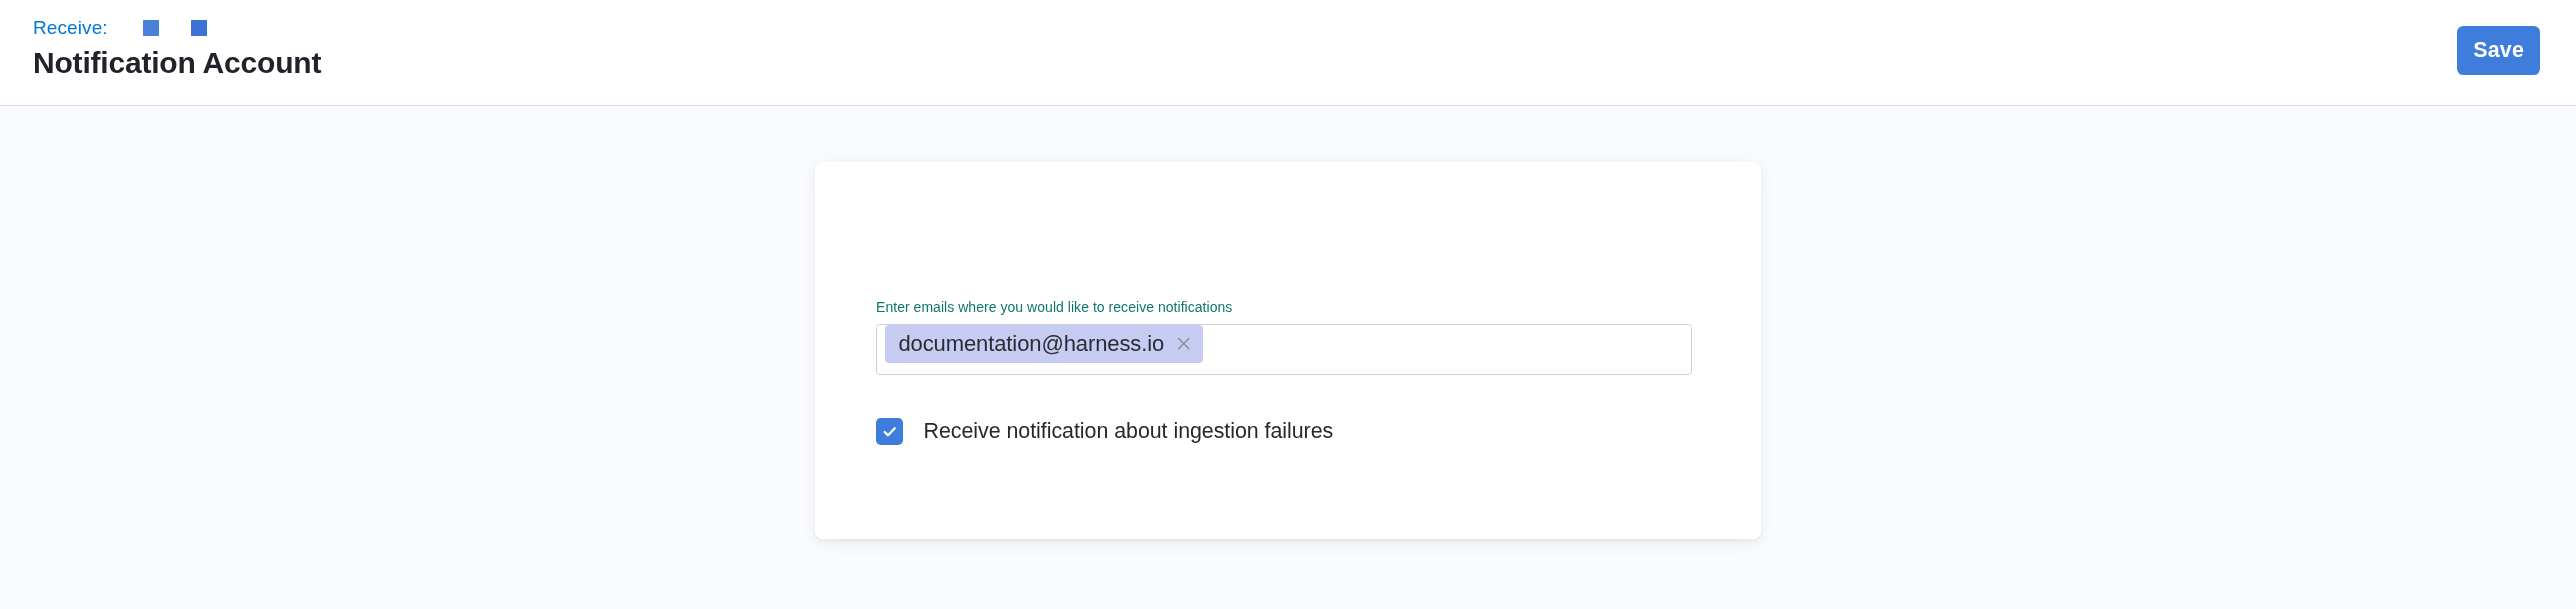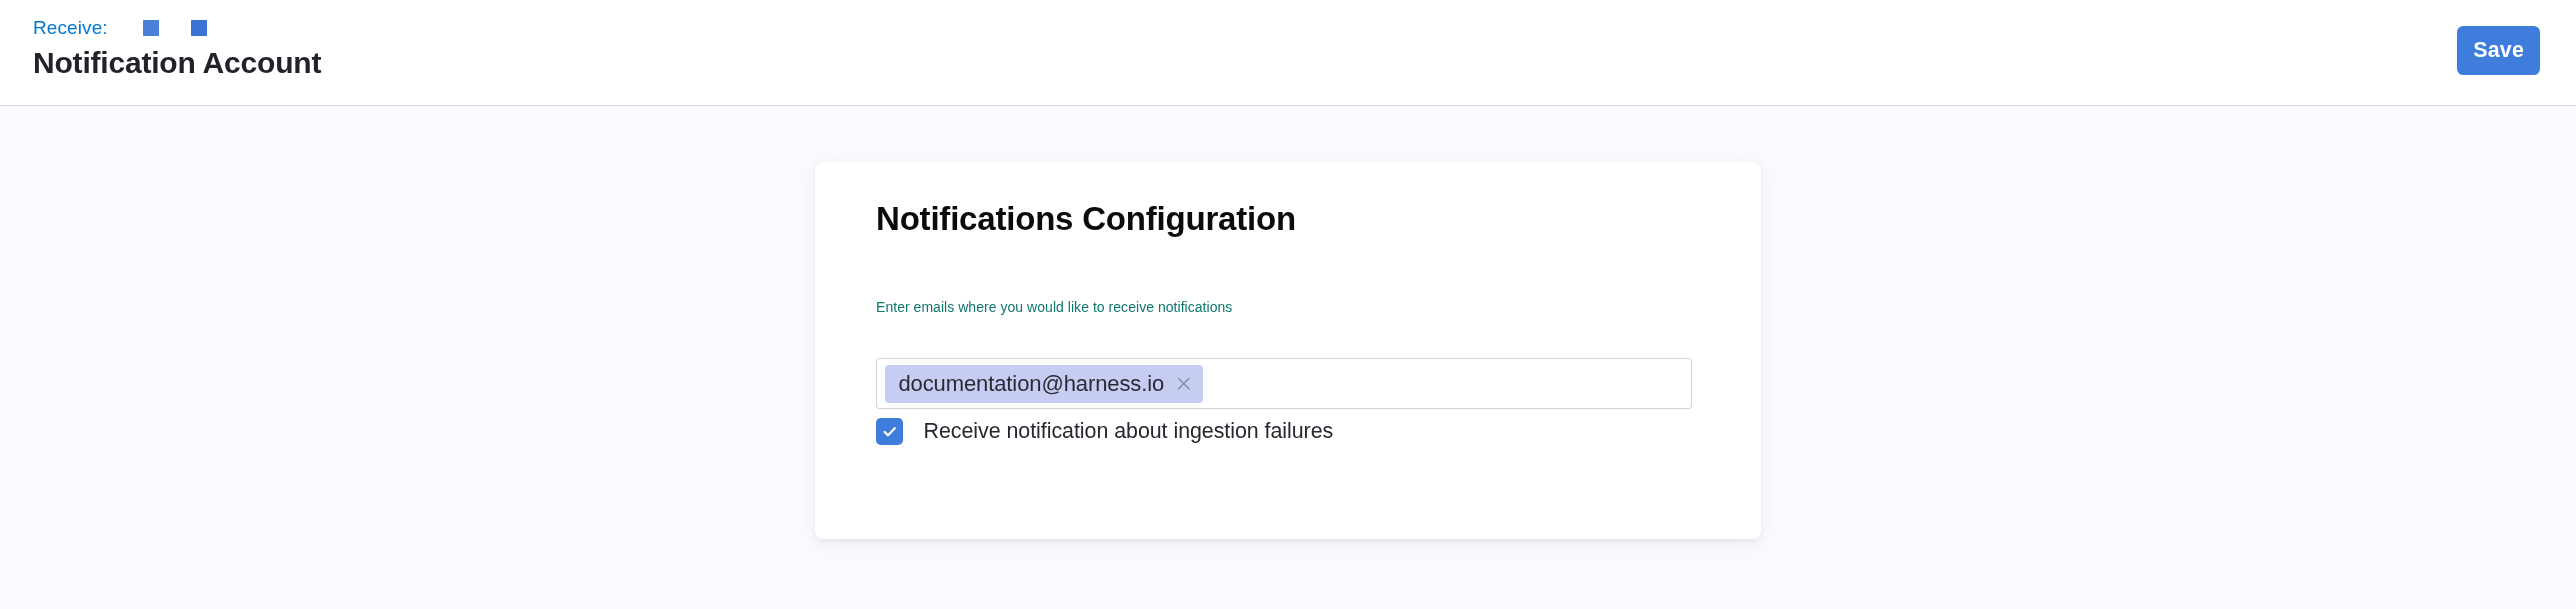--- a/index.html
+++ b/index.html
@@ -122,24 +122,23 @@
     position: absolute;
     left: 61px;
     top: 162px;
     width: 816px;
     height: 51px;
     border: 1.6px solid #cfd2dc;
     border-radius: 3.2px;
     background: #ffffff;
     box-sizing: border-box;
     display: flex;
-    align-items: center;
+    align-items: flex-start;
     padding-left: 8px;
     cursor: text;
-    margin-top: 34px;
   }
 
   .email-chip {
     display: inline-flex;
     align-items: center;
     background: #c6ccf2;
     border-radius: 4px;
     height: 38px;
     padding: 0 10.3px 0 13.4px;
     gap: 11px;
@@ -205,21 +204,20 @@
 
   <div class="page-title">Notification Account</div>
 
   <button class="save-button">Save</button>
 </div>
 
 <div class="page-body">
 
   <div class="config-card">
 
-    <div class="card-title">Notifications Configuration</div>
 
     <div class="field-label">Enter emails where you would like to receive notifications</div>
 
     <div class="email-input" placeholder="">
       <span class="email-chip">
         <span class="email-chip-text">documentation@harness.io</span>
         <span class="chip-remove-icon">
           <svg width="17.4" height="17.4" viewBox="0 0 22 22">
             <path d="M4.5 4.5 L17.5 17.5 M17.5 4.5 L4.5 17.5" stroke="#8b8d9e" stroke-width="1.9" stroke-linecap="round"></path>
           </svg>

